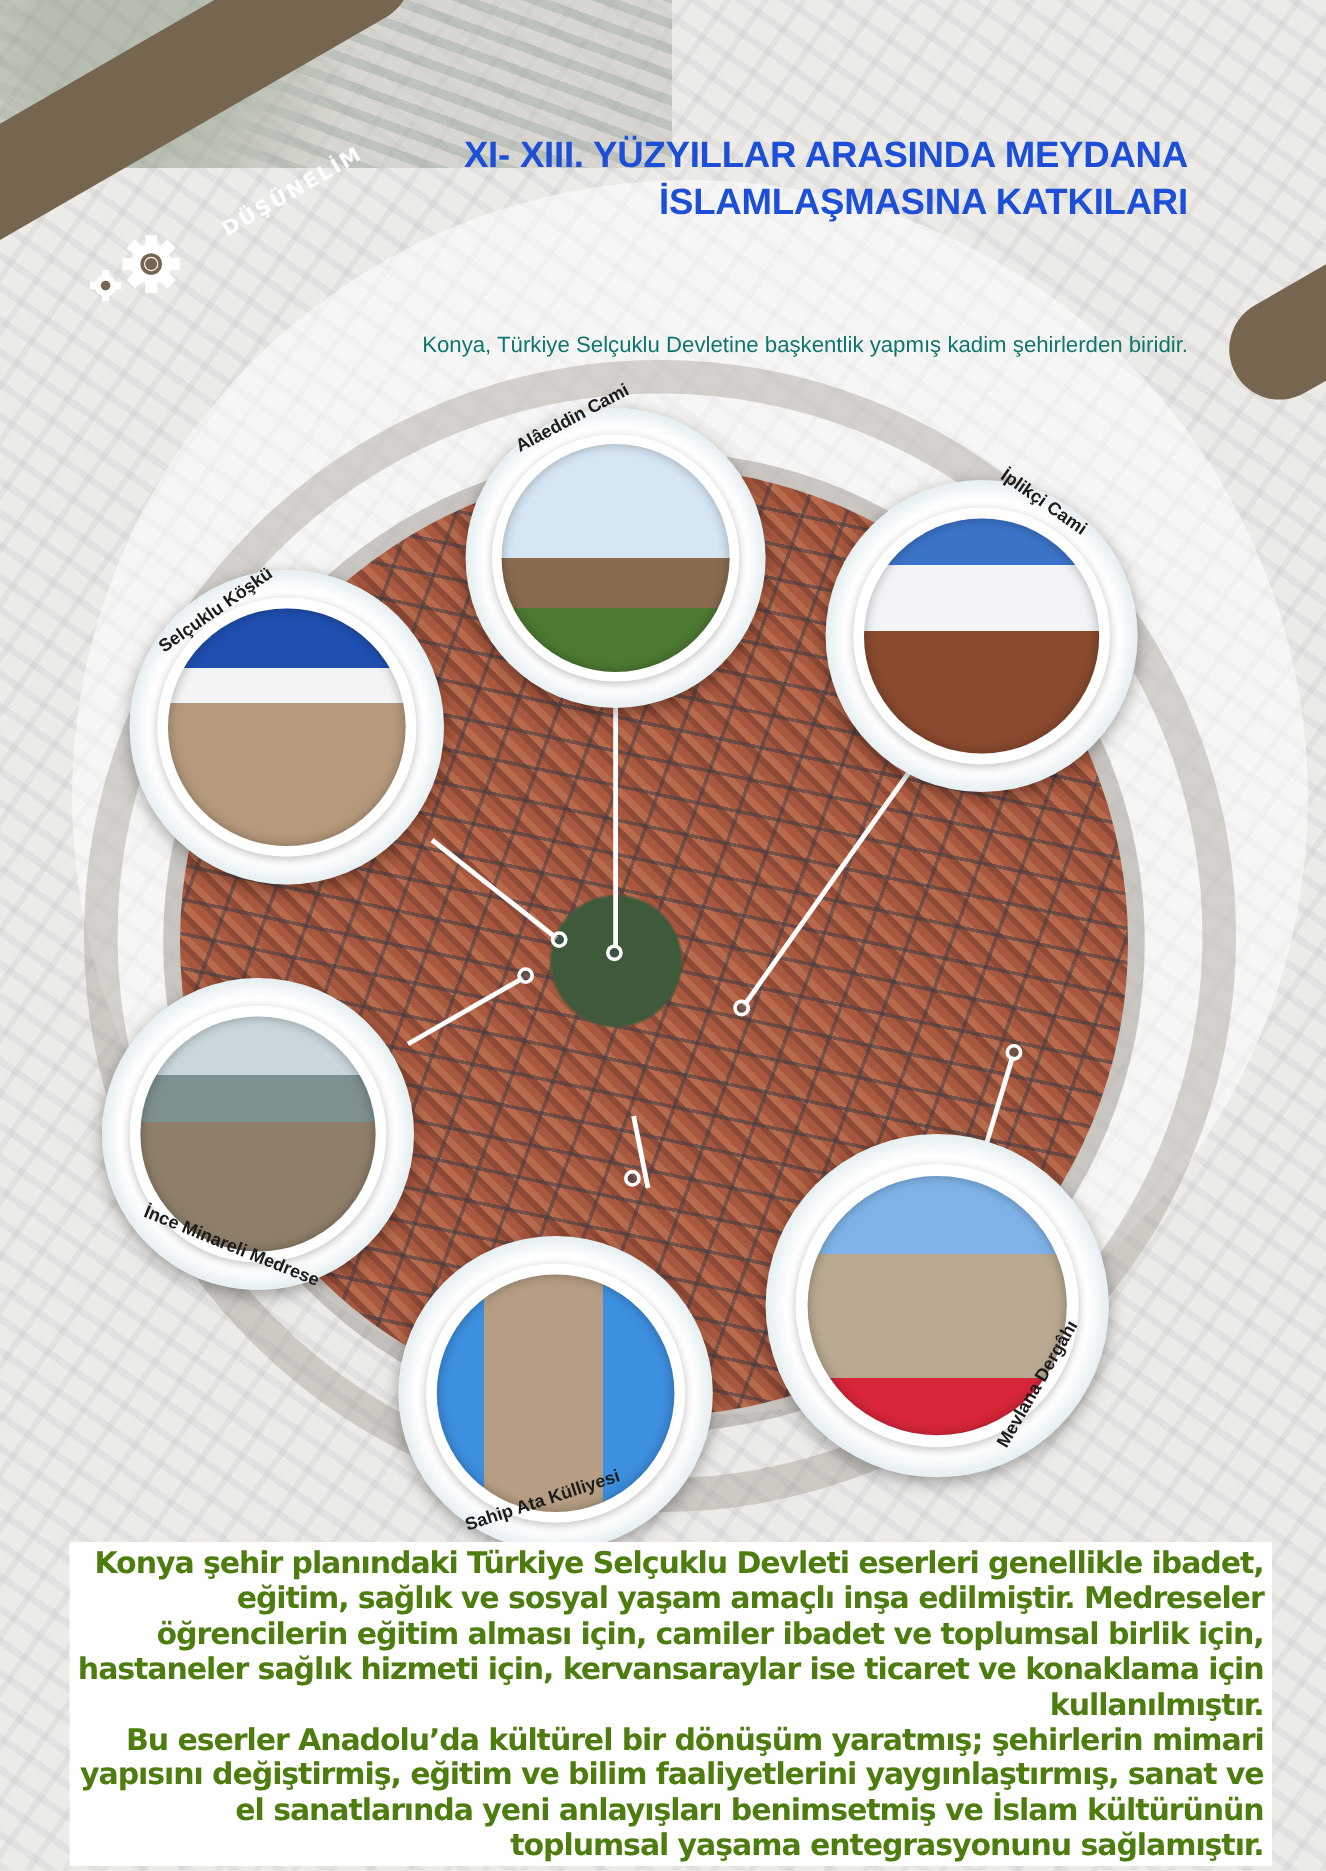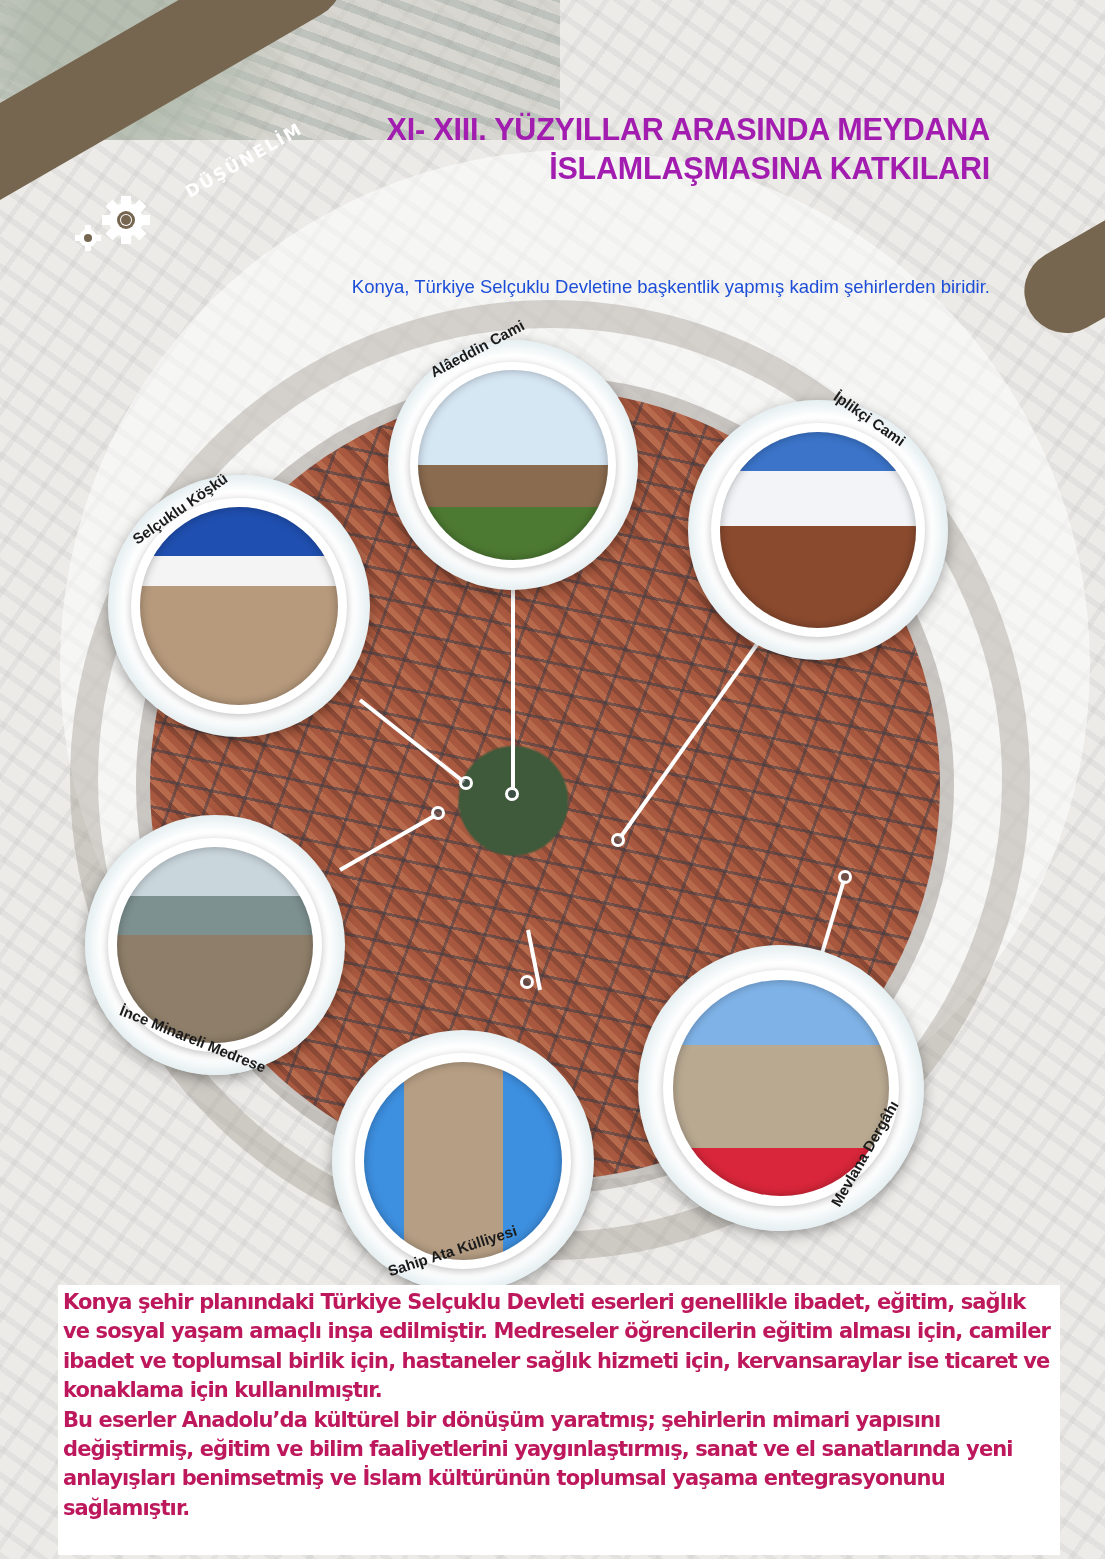--- a/index.html
+++ b/index.html
@@ -20,30 +20,30 @@
        radial-gradient(circle at 46% 52%,#3e5a3a 0 9%,transparent 9.5%),
        repeating-linear-gradient(12deg,rgba(60,60,70,.55) 0 3px,transparent 3px 28px),
        repeating-linear-gradient(-70deg,rgba(60,60,70,.5) 0 3px,transparent 3px 34px),
        repeating-linear-gradient(45deg,#a8583e 0 7px,#8d4a36 7px 12px,#b86a4d 12px 18px),
        #9a5a45;
      box-shadow:0 0 0 14px rgba(120,110,100,.35);}
   .banner{position:absolute;left:-70px;top:150px;width:470px;height:84px;background:#76654f;border-radius:0 42px 42px 0;transform:rotate(-30deg);transform-origin:left center;}
   .banner-label{position:absolute;left:178px;top:150px;color:#fff;font-family:"DejaVu Sans",sans-serif;font-size:17px;letter-spacing:2px;transform:rotate(-30deg);font-weight:600;}
   .gear{position:absolute;color:#fff;}
   .right-tab{position:absolute;left:1030px;top:270px;width:130px;height:84px;background:#76654f;border-radius:42px 0 0 42px;transform:rotate(-30deg);transform-origin:left center;}
-  .title{position:absolute;right:115px;top:110px;width:640px;text-align:right;font-family:"Liberation Sans",sans-serif;font-weight:bold;font-size:30.5px;line-height:39px;color:#a21caf;letter-spacing:-.2px;}
-  .subtitle{position:absolute;right:115px;top:276px;text-align:center;font-size:18.5px;color:#1d4ed8;}
+  .title{position:absolute;right:115px;top:110px;width:640px;text-align:right;font-family:"Liberation Sans",sans-serif;font-weight:bold;font-size:30.5px;line-height:39px;color:#1d4ed8;letter-spacing:-.2px;}
+  .subtitle{position:absolute;right:115px;top:276px;text-align:center;font-size:18.5px;color:#0f766e;}
   .medallion{position:absolute;border-radius:50%;background:radial-gradient(circle,#ffffff 62%,#dbe8ec 74%,#9fbfc8 90%,#c9dde2 100%);box-shadow:0 4px 14px rgba(0,0,0,.35);}
   .medallion .photo{position:absolute;border-radius:50%;left:50%;top:50%;transform:translate(-50%,-50%);box-shadow:inset 0 0 10px rgba(0,0,0,.3);}
   .medallion .inner-ring{position:absolute;border-radius:50%;left:50%;top:50%;transform:translate(-50%,-50%);background:#fff;box-shadow:0 2px 8px rgba(0,0,0,.25);}
   .label{position:absolute;font-weight:bold;font-size:15px;color:#1b1b1b;white-space:nowrap;}
   .pin{position:absolute;width:14px;height:14px;border:3px solid #fff;border-radius:50%;box-sizing:border-box;background:rgba(60,70,80,.5);}
   svg.lines{position:absolute;left:0;top:0;}
   .textbox{position:absolute;left:58px;top:1285px;width:1002px;height:270px;background:#fff;}
-  .body-text{position:absolute;left:63px;top:1288px;width:990px;color:#be185d;font-family:"DejaVu Sans",sans-serif;font-weight:bold;font-size:21px;line-height:29.4px;letter-spacing:-.9px;}
+  .body-text{position:absolute;left:63px;top:1288px;width:990px;color:#4d7c0f;font-family:"DejaVu Sans",sans-serif;font-weight:bold;font-size:25px;line-height:29.4px;letter-spacing:-.9px;text-align:right;}
   .body-text p{margin:0;}
 </style>
 </head>
 <body>
 
 <div class="bg"></div>
 <div class="bg-corner"></div>
 <div class="big-ring"></div>
 <div class="outer-ring"></div>
 <div class="map"></div>

